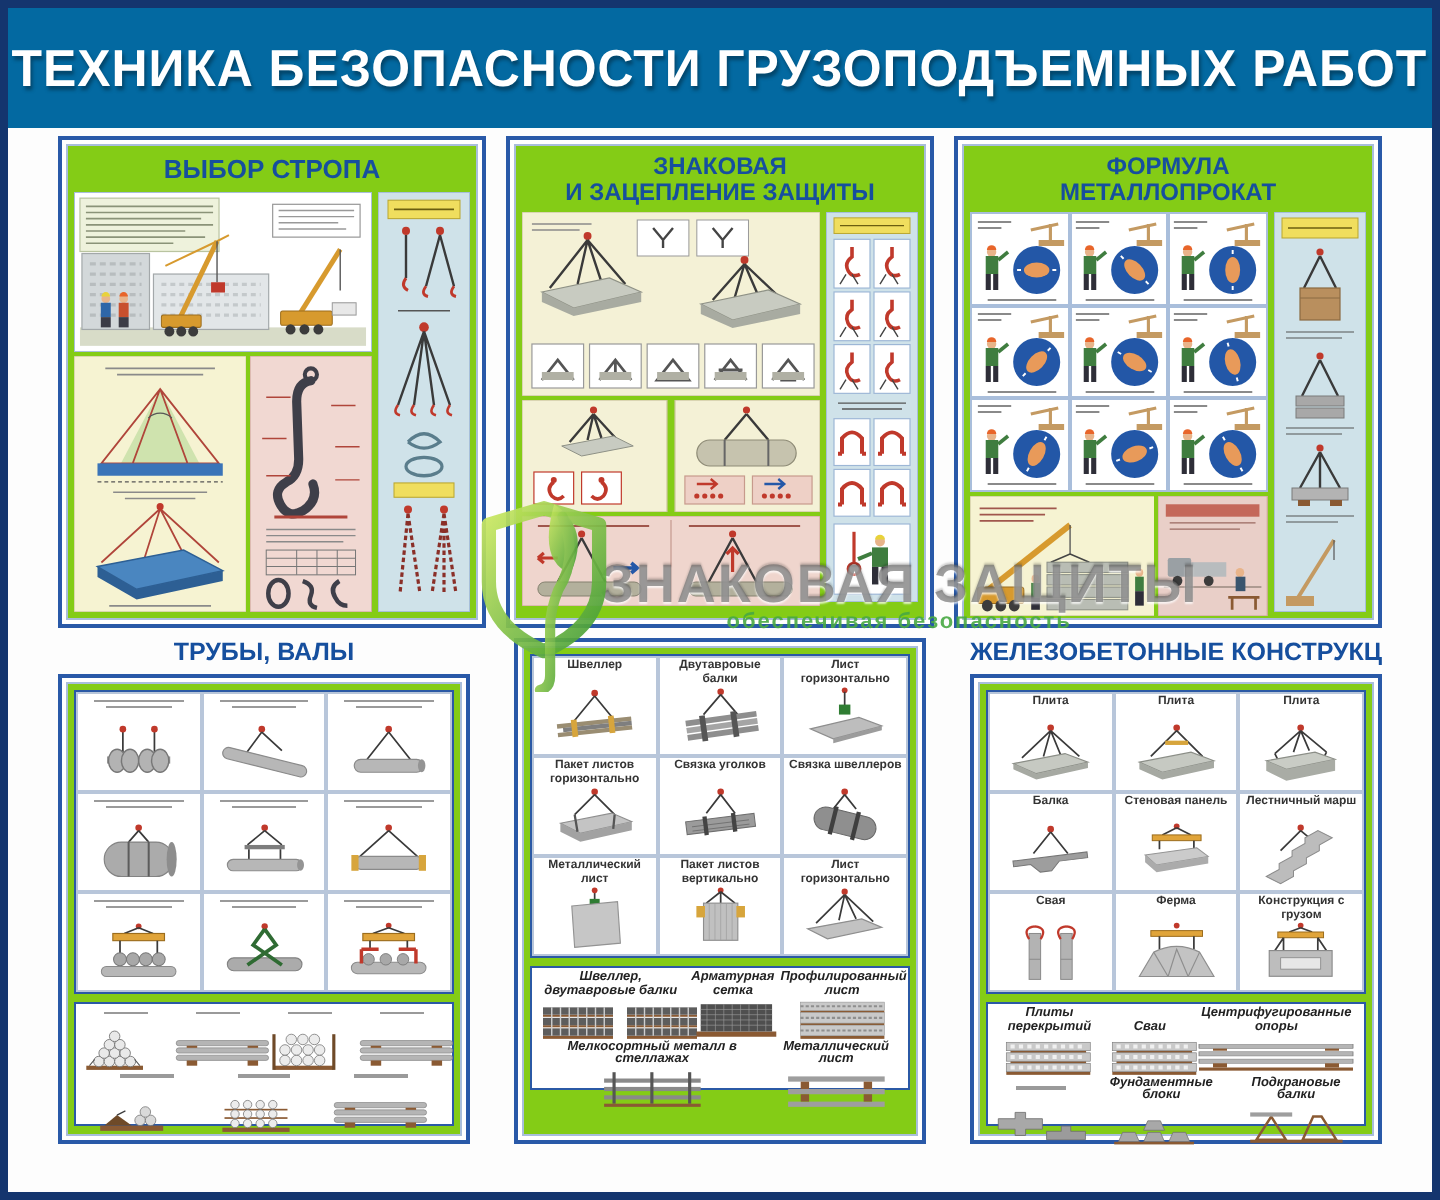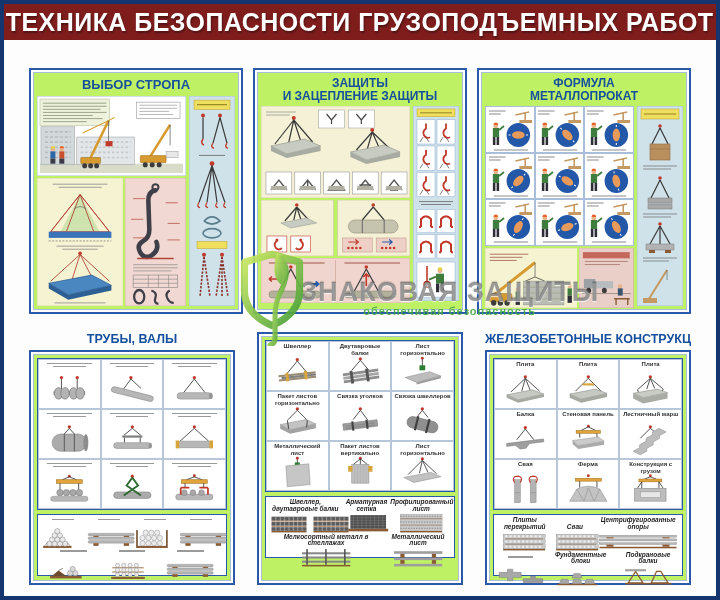--- a/index.html
+++ b/index.html
@@ -1,24 +1,24 @@
 <!DOCTYPE html>
 <html><head>
 <meta charset="utf-8">
 <style>
   html,body{margin:0;padding:0;background:#ddd;font-family:"Liberation Sans",sans-serif;}
   .poster{position:relative;width:720px;height:600px;background:#fdfdfd;box-shadow:inset 0 0 0 4px #14356e;overflow:hidden;}
-  .banner{position:absolute;top:4px;left:4px;right:4px;height:36px;background:#7f1d1d;display:flex;align-items:center;justify-content:center;}
+  .banner{position:absolute;top:4px;left:4px;right:4px;height:60px;background:#0369a1;display:flex;align-items:center;justify-content:center;}
   .banner span{color:#fff;font-weight:bold;font-size:26px;letter-spacing:.5px;transform:scaleX(.96);white-space:nowrap;text-shadow:1px 2px 2px rgba(0,0,0,.35);}
   .row1{position:absolute;top:68px;left:29px;right:29px;height:246px;display:flex;gap:10px;}
-  .row2{position:absolute;top:332px;left:29px;right:29px;height:253px;display:flex;gap:22px;}
+  .row2{position:absolute;top:319px;left:29px;right:29px;height:253px;display:flex;gap:22px;}
   .row1>.panel{flex:1;min-width:0;}
   .col{flex:1;display:flex;flex-direction:column;min-width:0;}
   .btitle{margin:0 0 3px;height:15px;text-align:center;color:#164f9e;font-size:12.5px;font-weight:bold;white-space:nowrap;overflow:hidden;}
-  .panel{border:2px solid #2959a8;box-shadow:inset 0 0 0 2px #fff,inset 0 0 0 3px #a9bedb;background:#bef264;padding:6px;box-sizing:border-box;position:relative;}
+  .panel{border:2px solid #2959a8;box-shadow:inset 0 0 0 2px #fff,inset 0 0 0 3px #a9bedb;background:#84cc16;padding:6px;box-sizing:border-box;position:relative;}
   .pgrid{flex:1;}
   .ptitle{margin:2px 0 4px;text-align:center;color:#164f9e;font-weight:bold;font-size:13px;line-height:1.08;}
   .ptitle.tl{font-size:12px;margin:1px 0 3px;}
   .ptitle span{display:block;}
   .p-body{display:flex;gap:3px;}
   svg{display:block;}
   svg .s{stroke:#3a3a3a;stroke-width:1.2;fill:none;}
   svg .r{fill:#c0392b;}
   .p1-left{flex:1;display:flex;flex-direction:column;gap:2px;min-width:0;}
   .p1-scene{width:100%;height:80px;}
@@ -176,21 +176,21 @@
           <circle cx="15" cy="155" r="2" class="r"></circle>
           <path d="M15 157 L11 196 M15 157 L21 196" stroke="#8a2f28" stroke-width="1.6" stroke-dasharray="2.2 1.4" fill="none"></path>
           <circle cx="33" cy="155" r="2" class="r"></circle>
           <path d="M33 157 L27 196 M33 157 v39 M33 157 L39 196" stroke="#8a2f28" stroke-width="1.6" stroke-dasharray="2.2 1.4" fill="none"></path>
         </svg>
       </div>
     </section>
 
     <section class="panel">
       <h2 class="ptitle tl">
-        <span>ЗАЩИТЫ</span>
+        <span>ЗНАКОВАЯ</span>
         <span>И ЗАЦЕПЛЕНИЕ ЗАЩИТЫ</span>
       </h2>
       <div class="p-body p2">
         <div class="p2-left">
           <svg class="p2-main" viewBox="0 0 150 92" preserveAspectRatio="none">
             <rect width="150" height="92" fill="#f4f1d6" stroke="#c9c49a" stroke-width=".6"></rect>
             <path d="M5 6 h30 M5 9 h24" stroke="#8a8a8a" stroke-width=".7"></path>
             <circle cx="33" cy="12" r="2" class="r"></circle>
             <path d="M33 14 L14 38 M33 14 L28 36 M33 14 L40 35 M33 14 L52 36" class="s"></path>
             <path d="M10 40 L44 33 L60 40 L26 48 Z" fill="#c8cbc1" stroke="#8e9186" stroke-width=".6"></path>

